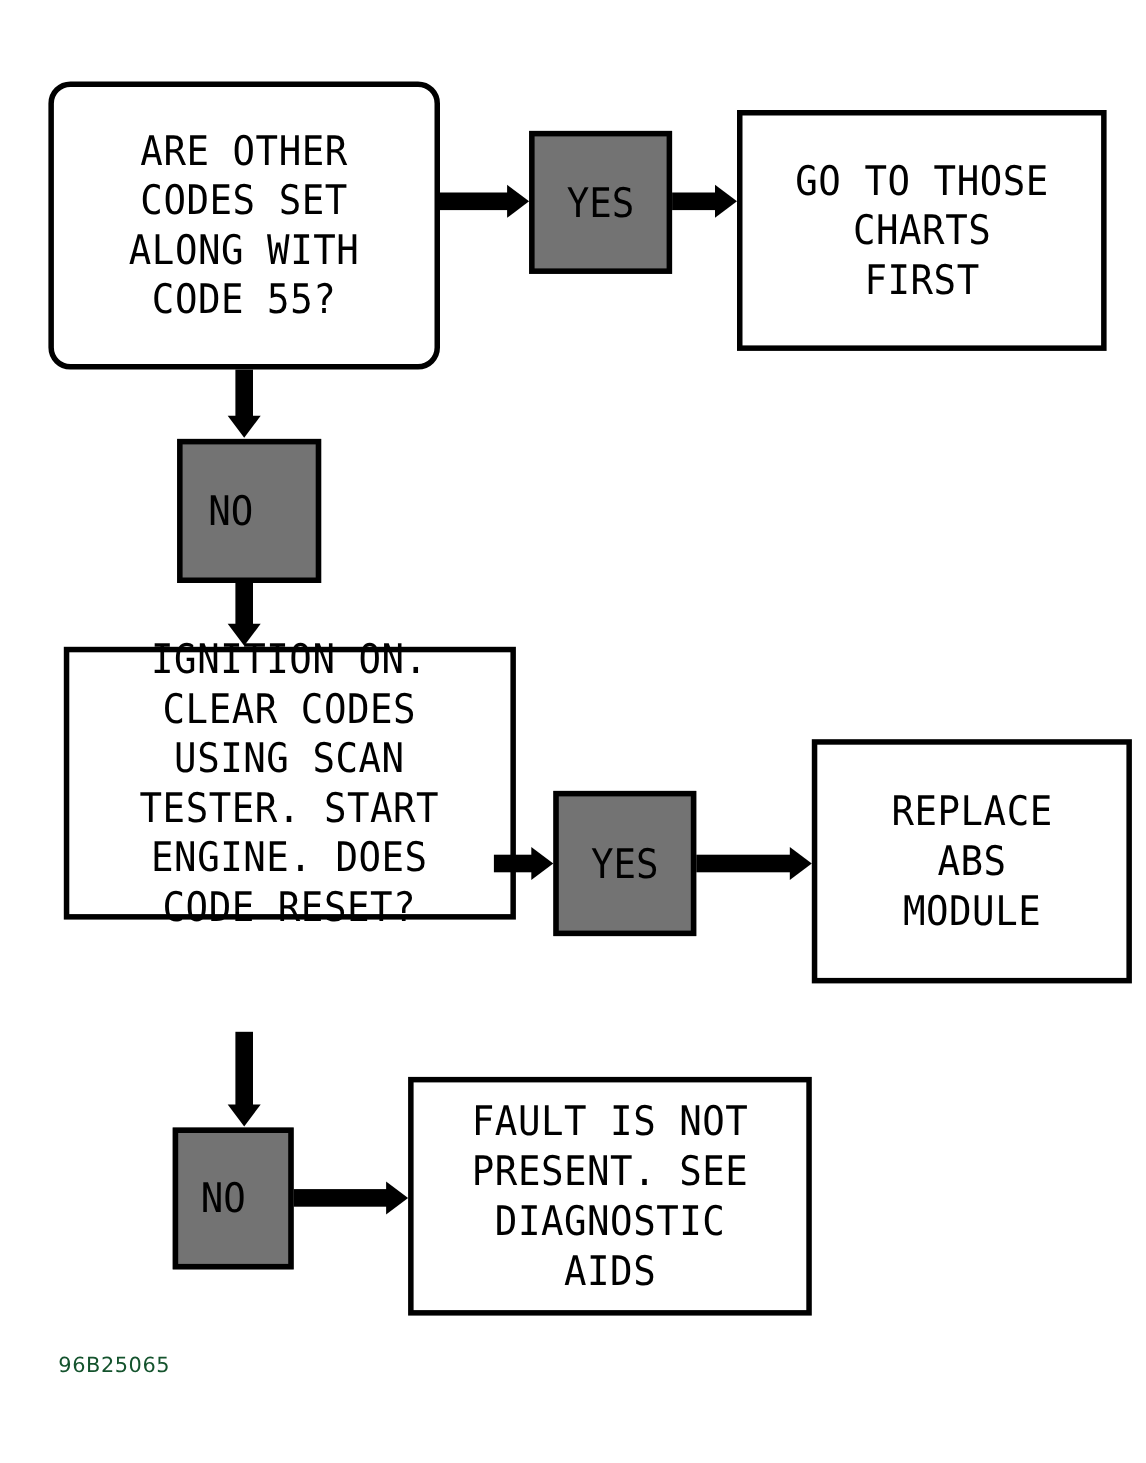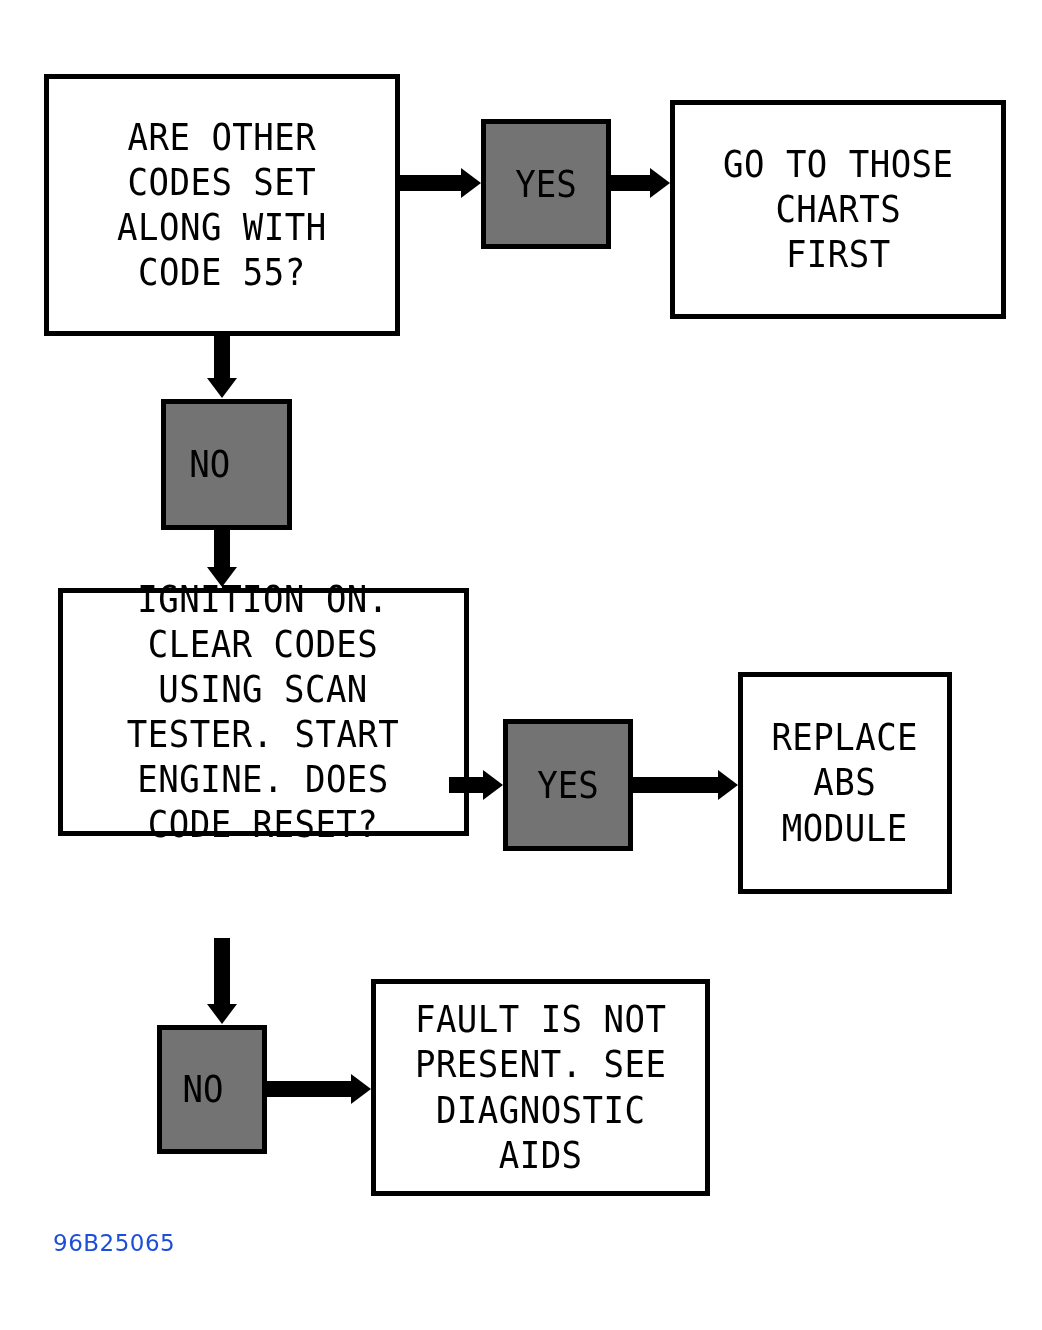--- a/index.html
+++ b/index.html
@@ -39,41 +39,41 @@
     font-family: "DejaVu Sans Mono", monospace;
     font-weight: 400;
     letter-spacing: 0.5px;
     line-height: 1.22;
     white-space: pre-line;
     transform: scaleX(0.92);
   }
 
   
   #node-question-codes {
-    left: 44px;  top: 74px;  width: 356px; height: 262px;
+    left: 44px;  top: 74px;  width: 356px; height: 262px; border-radius: 20px;
   }
   #node-question-codes .node-text { font-size: 37px; }
 
   #node-goto-charts {
     left: 670px; top: 75px;  width: 336px; height: 219px; margin-top: 25px;
   }
   #node-goto-charts .node-text { font-size: 37px; }
 
   #node-question-reset {
     left: 38px;  top: 588px; width: 411px; height: 248px; margin-left: 20px;
   }
   #node-question-reset .node-text { font-size: 37px; }
 
   #node-replace-module {
-    left: 738px; top: 672px; width: 214px; height: 222px;
+    left: 738px; top: 672px; width: 291px; height: 222px;
   }
   #node-replace-module .node-text { font-size: 37px; }
 
   #node-fault-not-present {
-    left: 371px; top: 979px; width: 339px; height: 217px;
+    left: 371px; top: 979px; width: 367px; height: 217px;
   }
   #node-fault-not-present .node-text { font-size: 37px; }
 
   
   .label-box {
     position: absolute;
     box-sizing: border-box;
     border: 5px solid #000000;
     background: #737373;
     display: flex;
@@ -139,23 +139,23 @@
   #arrow-yes-to-replace    { left: 633px; top: 777px;  width: 87px;  }
   #arrow-reset-to-no       { left: 214px; top: 938px;  height: 68px; }
   #arrow-no-to-fault       { left: 267px; top: 1081px; width: 86px;  }
 
   
   #figure-caption {
     position: absolute;
     left: 53px;
     top: 1230px;
     font-family: "DejaVu Sans", sans-serif;
-    font-size: 23px;
+    font-size: 19px;
     letter-spacing: 0.5px;
-    color: #1d4ed8;
+    color: #14532d;
   }
 </style>
 </head>
 <body>
 
 <div id="flowchart">
 
   <div class="node" id="node-question-codes">
     <span class="node-text">ARE OTHER
 CODES SET

